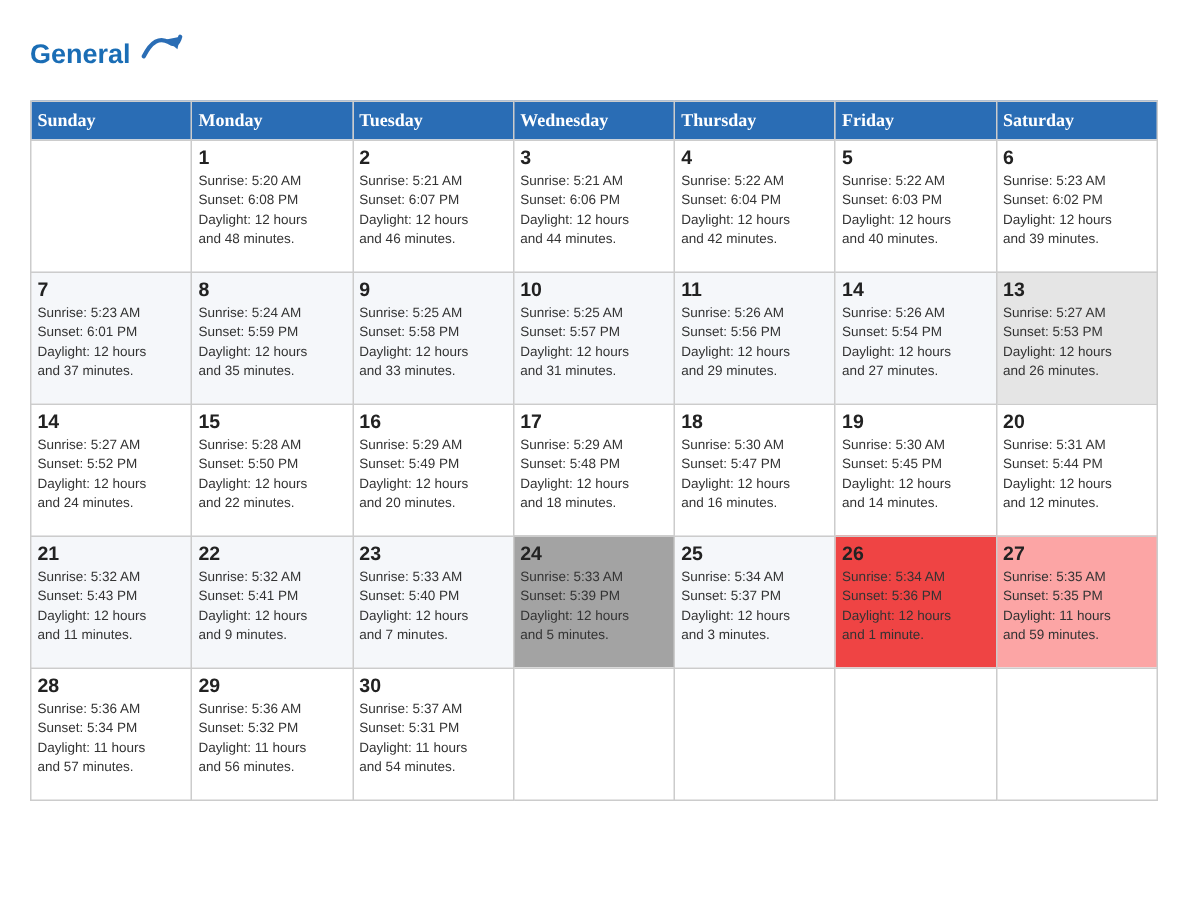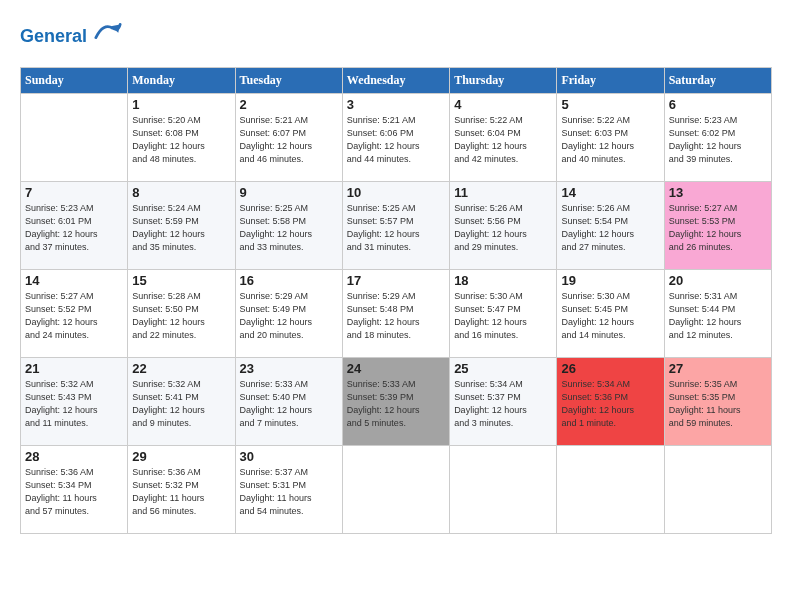--- a/index.html
+++ b/index.html
@@ -179,21 +179,21 @@
             <div class="day-info">Sunrise: 5:25 AM<br>Sunset: 5:57 PM<br>Daylight: 12 hours<br>and 31 minutes.</div>
           </td>
           <td style="background-color: rgb(245, 247, 250);">
             <span class="day-number">11</span>
             <div class="day-info">Sunrise: 5:26 AM<br>Sunset: 5:56 PM<br>Daylight: 12 hours<br>and 29 minutes.</div>
           </td>
           <td style="background-color: rgb(245, 247, 250);">
             <span class="day-number">14</span>
             <div class="day-info">Sunrise: 5:26 AM<br>Sunset: 5:54 PM<br>Daylight: 12 hours<br>and 27 minutes.</div>
           </td>
-          <td style="background-color: #f9a8d4; margin-left: 20px;">
+          <td style="background-color: #e5e5e5; margin-left: 20px;">
             <span class="day-number">13</span>
             <div class="day-info">Sunrise: 5:27 AM<br>Sunset: 5:53 PM<br>Daylight: 12 hours<br>and 26 minutes.</div>
           </td>
         </tr>
         <tr>
           <td>
             <span class="day-number">14</span>
             <div class="day-info">Sunrise: 5:27 AM<br>Sunset: 5:52 PM<br>Daylight: 12 hours<br>and 24 minutes.</div>
           </td>
           <td>

